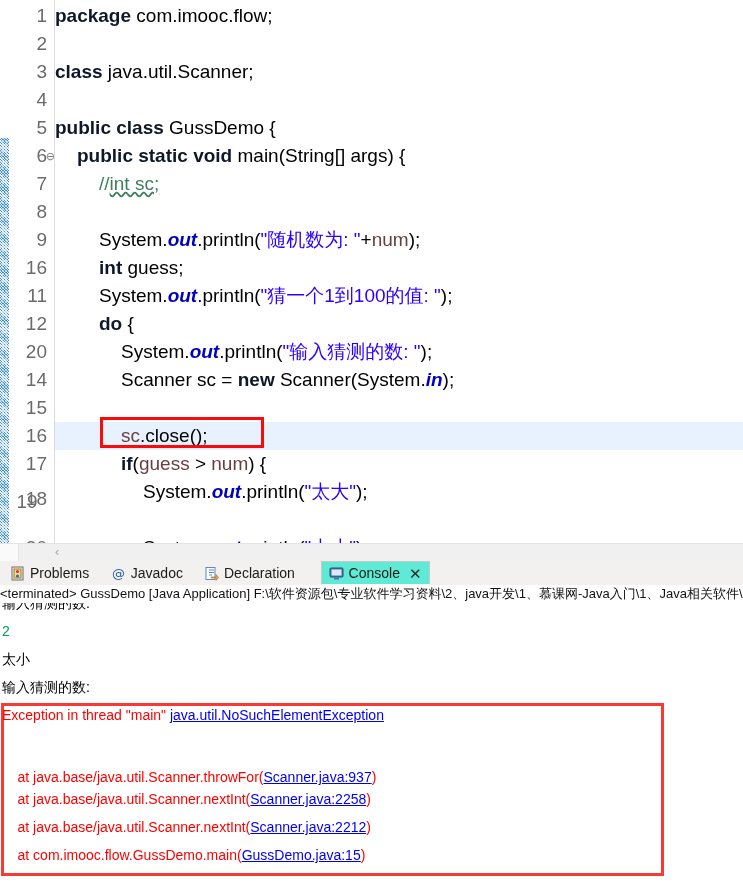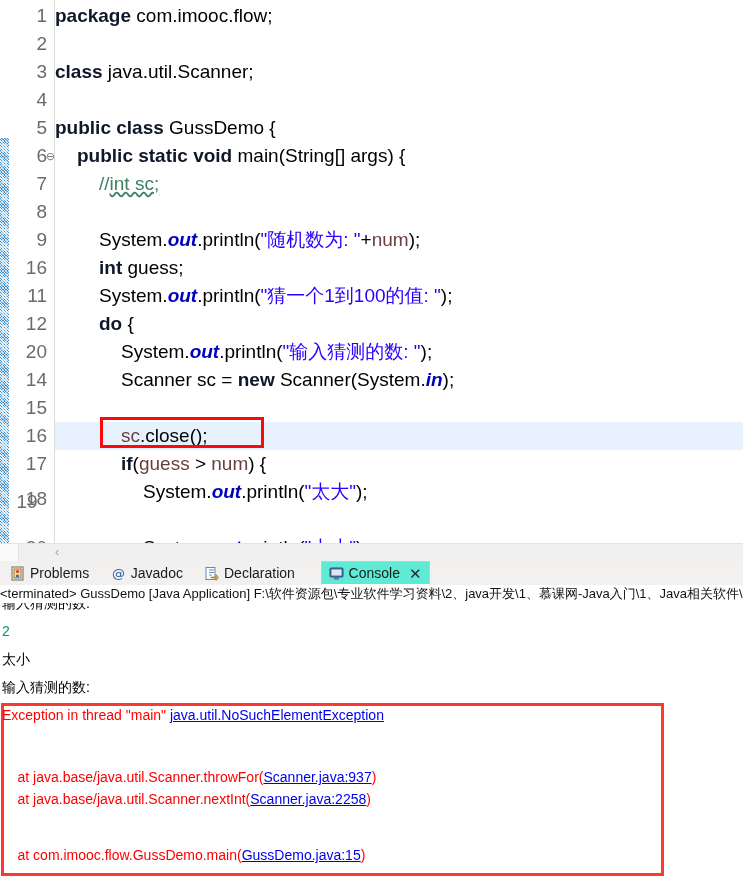--- a/index.html
+++ b/index.html
@@ -332,15 +332,16 @@
 
   <div class="console-body">
     <div class="trace-box"></div>
   <div class="cline" style="top: -14px;"><span>输入猜测的数:</span></div>
       <div class="cline" style="top: 14px;"><span class="cl-green">2</span></div>
       <div class="cline" style="top: 42px;"><span>太小</span></div>
       <div class="cline" style="top: 70px;"><span>输入猜测的数:</span></div>
       <div class="cline" style="top: 98px;"><span class="cl-red">Exception in thread "main" </span><span class="cl-link">java.util.NoSuchElementException</span></div>
       <div class="cline" style="top: 136px; margin-top: 24px;"><span class="cl-red">    at java.base/java.util.Scanner.throwFor(</span><span class="cl-link">Scanner.java:937</span><span class="cl-red">)</span></div>
       <div class="cline" style="top: 182px;"><span class="cl-red">    at java.base/java.util.Scanner.nextInt(</span><span class="cl-link">Scanner.java:2258</span><span class="cl-red">)</span></div>
+      <div class="cline" style="top: 210px;"><span class="cl-red">    at java.base/java.util.Scanner.nextInt(</span><span class="cl-link">Scanner.java:2212</span><span class="cl-red">)</span></div>
       <div class="cline" style="top: 238px;"><span class="cl-red">    at com.imooc.flow.GussDemo.main(</span><span class="cl-link">GussDemo.java:15</span><span class="cl-red">)</span></div>
     </div>
 </div>
 
 </body></html>

